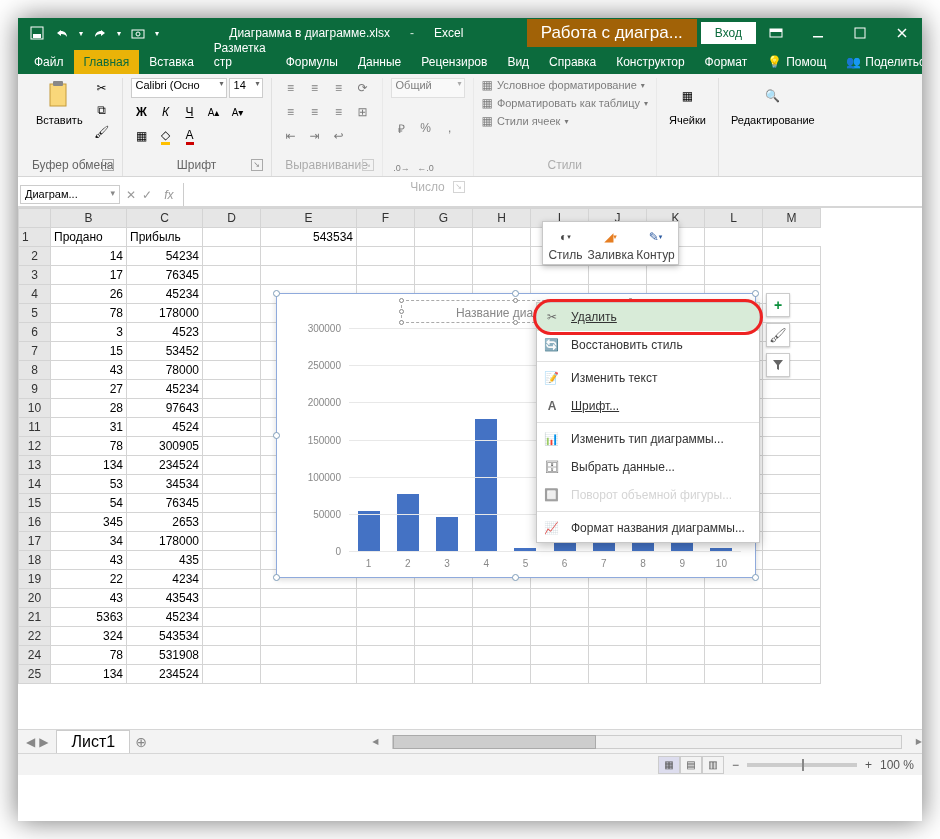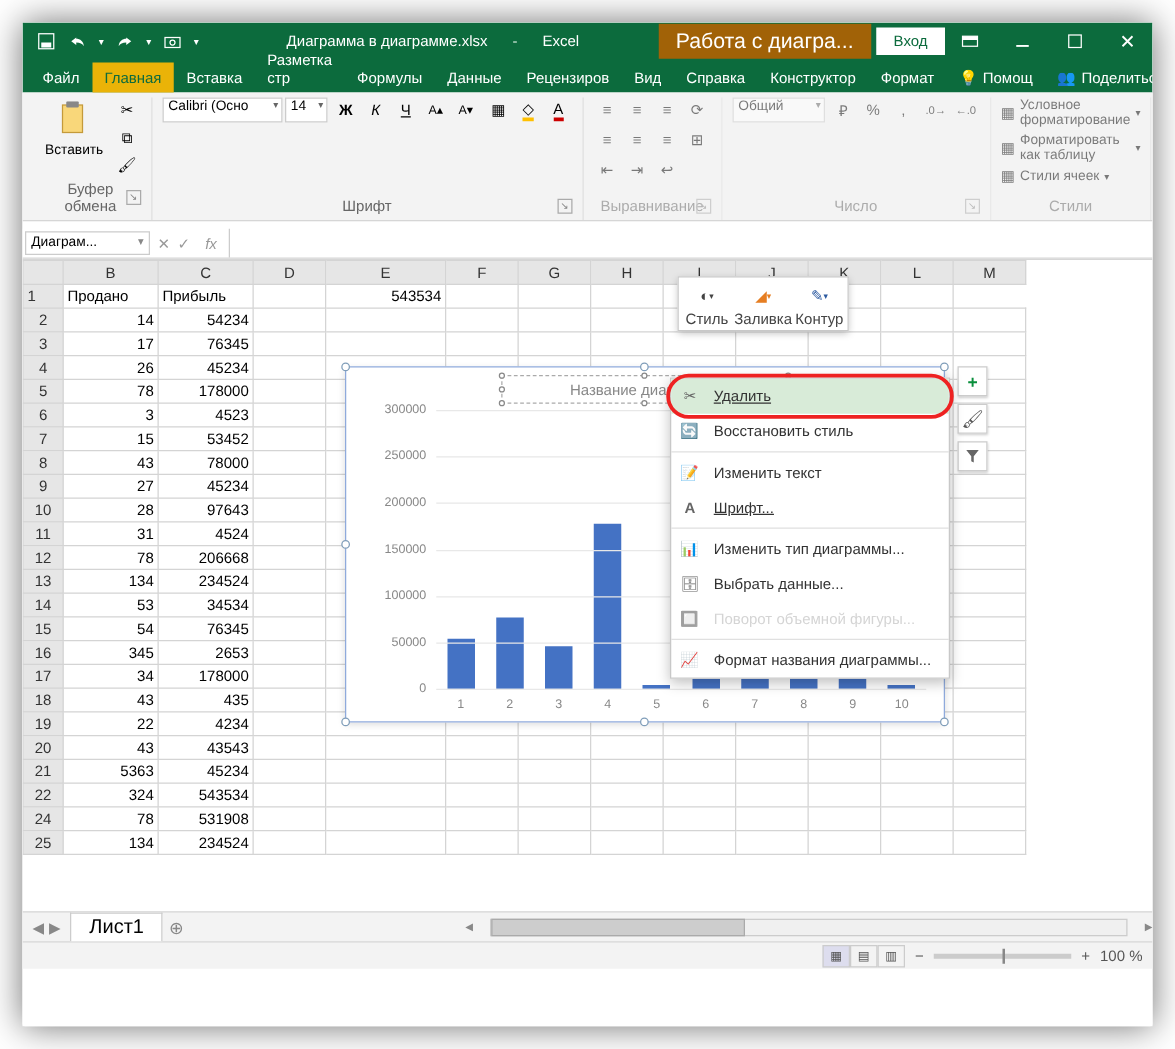--- a/index.html
+++ b/index.html
@@ -224,21 +224,21 @@
         <div class="mbtn">🖌</div>
       </div>
     </div>
     <div class="grp-lbl">
           <span>Буфер обмена</span>
           <span class="lau">↘</span>
         </div>
   </div>
 
   <div class="grp">
-    <div class="grp-ctl" style="gap:4px">
+    <div class="grp-ctl" style="flex-direction:column;gap:4px">
       <div class="minirow">
         <div class="combo" style="width:96px">Calibri (Осно</div>
         <div class="combo" style="width:34px">14</div>
       </div>
       <div class="minirow">
         <div class="mbtn">
               <b>Ж</b>
             </div>
         <div class="mbtn">
               <i>К</i>
@@ -285,21 +285,21 @@
             <div class="mbtn">↩</div>
           </div>
     </div>
     <div class="grp-lbl">
           <span>Выравнивание</span>
           <span class="lau">↘</span>
         </div>
   </div>
 
   <div class="grp dim">
-    <div class="grp-ctl" style="flex-direction:row;gap:4px">
+    <div class="grp-ctl" style="flex-direction:column;gap:20px">
       <div class="combo" style="width:74px">Общий</div>
       <div class="minirow">
             <div class="mbtn">₽</div>
             <div class="mbtn">%</div>
             <div class="mbtn">,</div>
           </div>
       <div class="minirow">
             <div class="mbtn" style="font-size:9px">.0→</div>
             <div class="mbtn" style="font-size:9px">←.0</div>
           </div>
@@ -542,21 +542,21 @@
             <td></td>
             <td></td>
             <td></td>
             <td></td>
             <td></td>
             <td></td>
           </tr>
           <tr>
             <td class="rh">12</td>
             <td>78</td>
-            <td>206668</td>
+            <td>300905</td>
             <td></td>
             <td></td>
             <td></td>
             <td></td>
             <td></td>
             <td></td>
             <td></td>
             <td></td>
             <td></td>
             <td></td>

